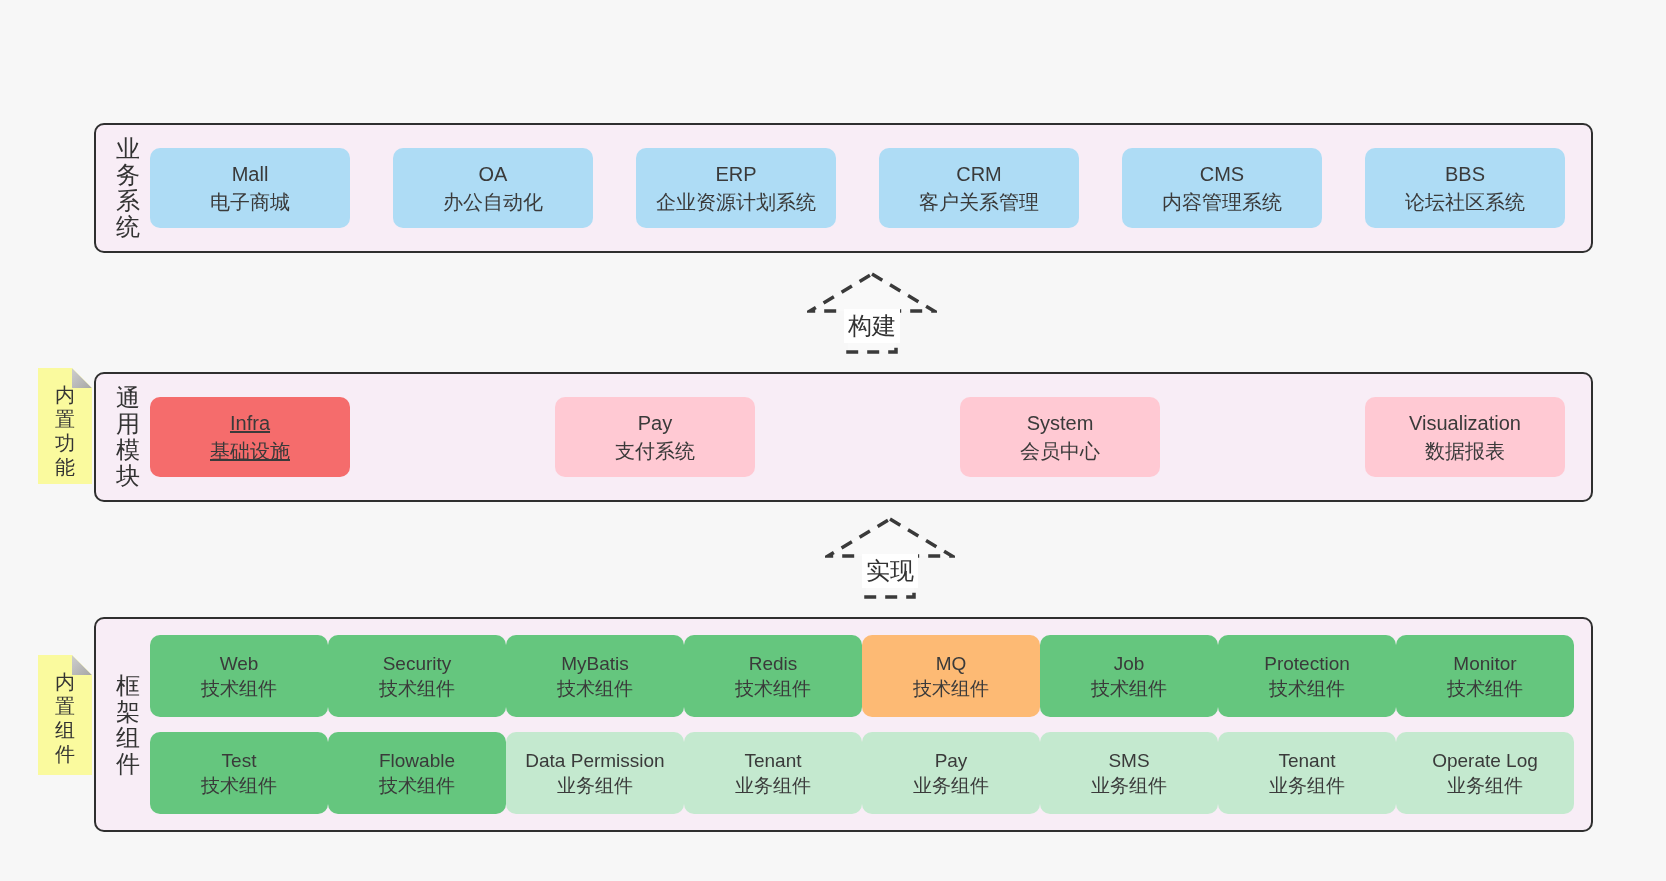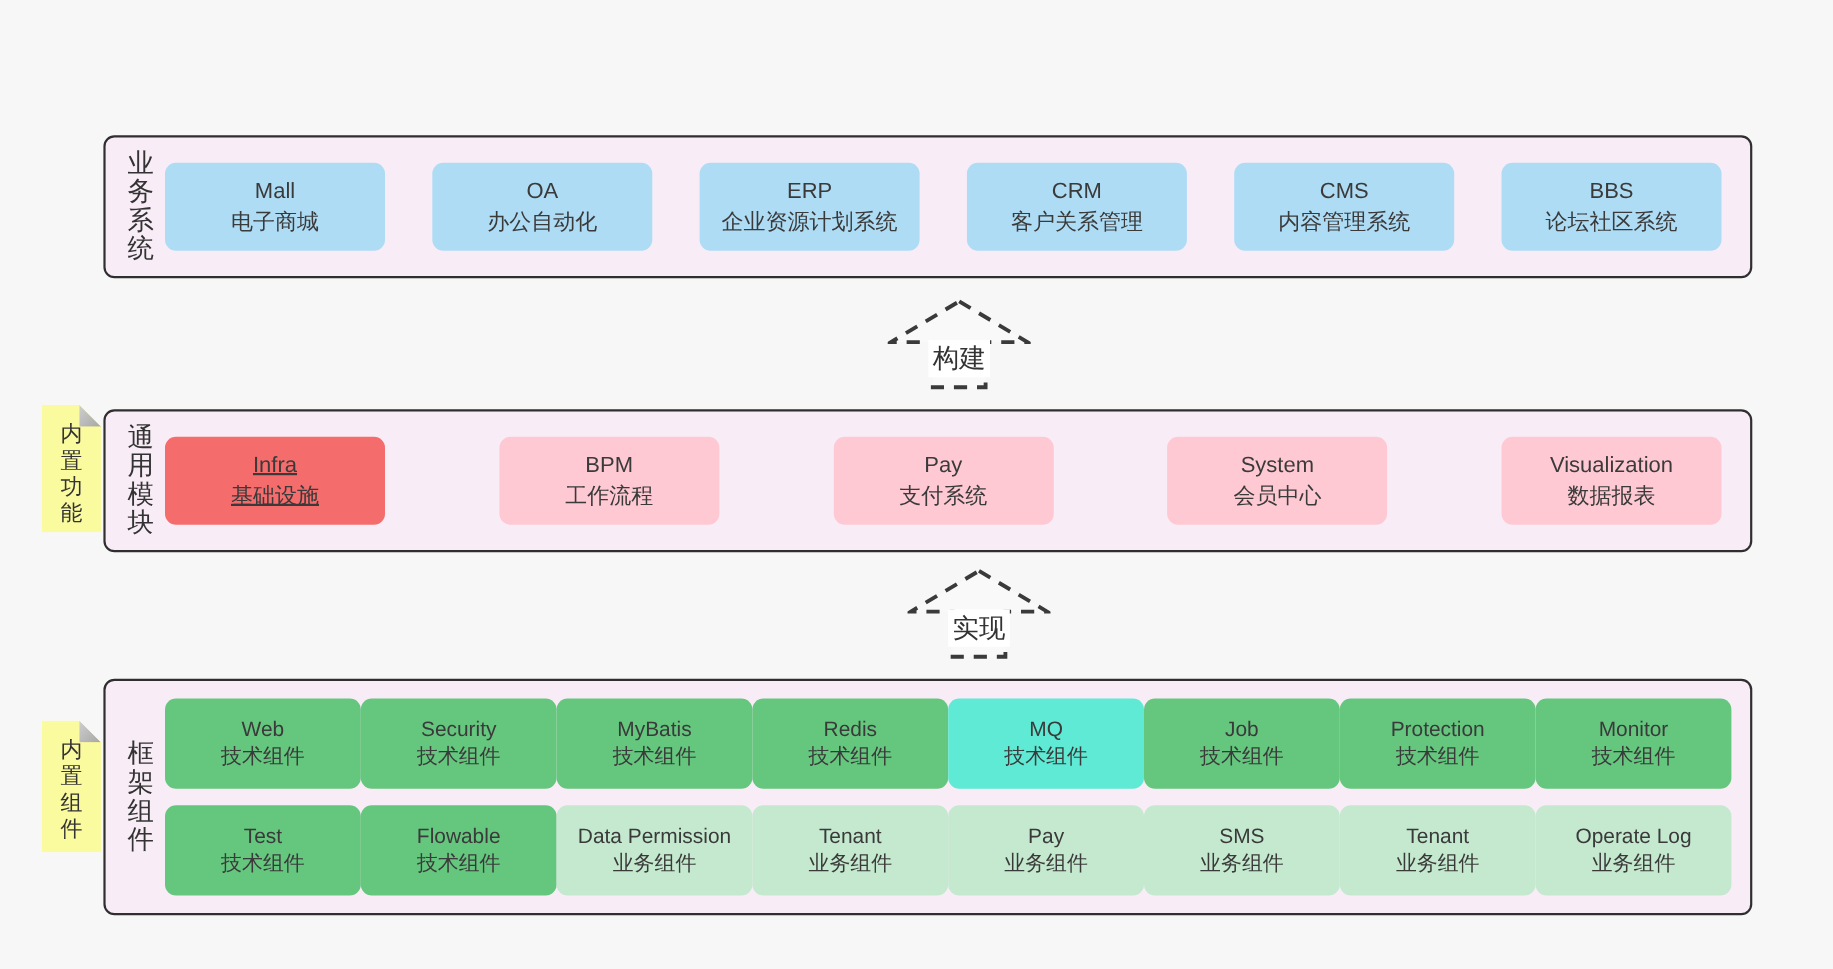--- a/index.html
+++ b/index.html
@@ -115,24 +115,20 @@
 
   <section class="layer" id="layer-modules">
     <div class="layer-label">通用模块</div>
     <div class="rows">
         <div class="box-row">
           <div class="node" style="background: rgb(245, 108, 108); text-decoration: underline;">
             <div>Infra</div>
             <div>基础设施</div>
           </div>
           <div class="node" style="background: rgb(255, 201, 211);">
-            <div>BPM</div>
-            <div>工作流程</div>
-          </div>
-          <div class="node" style="background: rgb(255, 201, 211);">
             <div>Pay</div>
             <div>支付系统</div>
           </div>
           <div class="node" style="background: rgb(255, 201, 211);">
             <div>System</div>
             <div>会员中心</div>
           </div>
           <div class="node" style="background: rgb(255, 201, 211);">
             <div>Visualization</div>
             <div>数据报表</div>
@@ -161,21 +157,21 @@
             <div>技术组件</div>
           </div>
           <div class="node" style="background: rgb(101, 198, 126);">
             <div>MyBatis</div>
             <div>技术组件</div>
           </div>
           <div class="node" style="background: rgb(101, 198, 126);">
             <div>Redis</div>
             <div>技术组件</div>
           </div>
-          <div class="node" style="background: #5eead4;">
+          <div class="node" style="background: #fdba74;">
             <div>MQ</div>
             <div>技术组件</div>
           </div>
           <div class="node" style="background: rgb(101, 198, 126);">
             <div>Job</div>
             <div>技术组件</div>
           </div>
           <div class="node" style="background: rgb(101, 198, 126);">
             <div>Protection</div>
             <div>技术组件</div>

